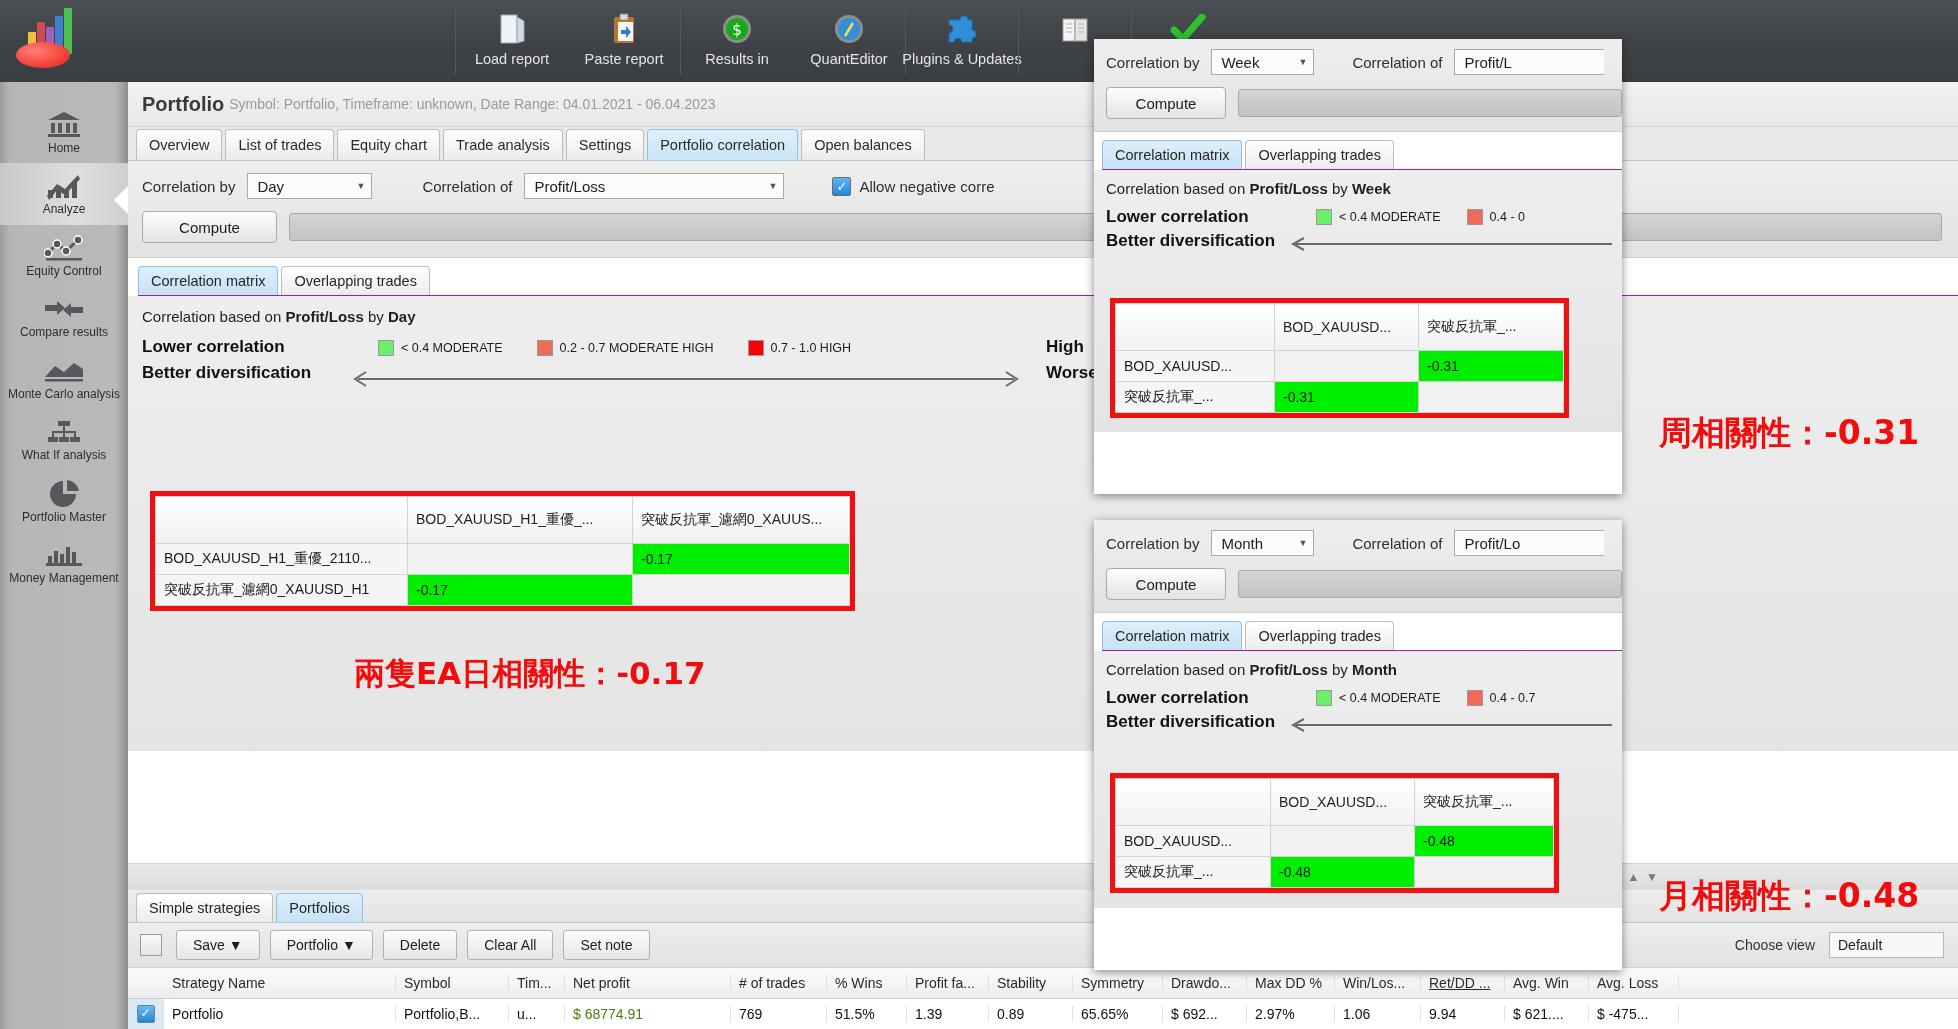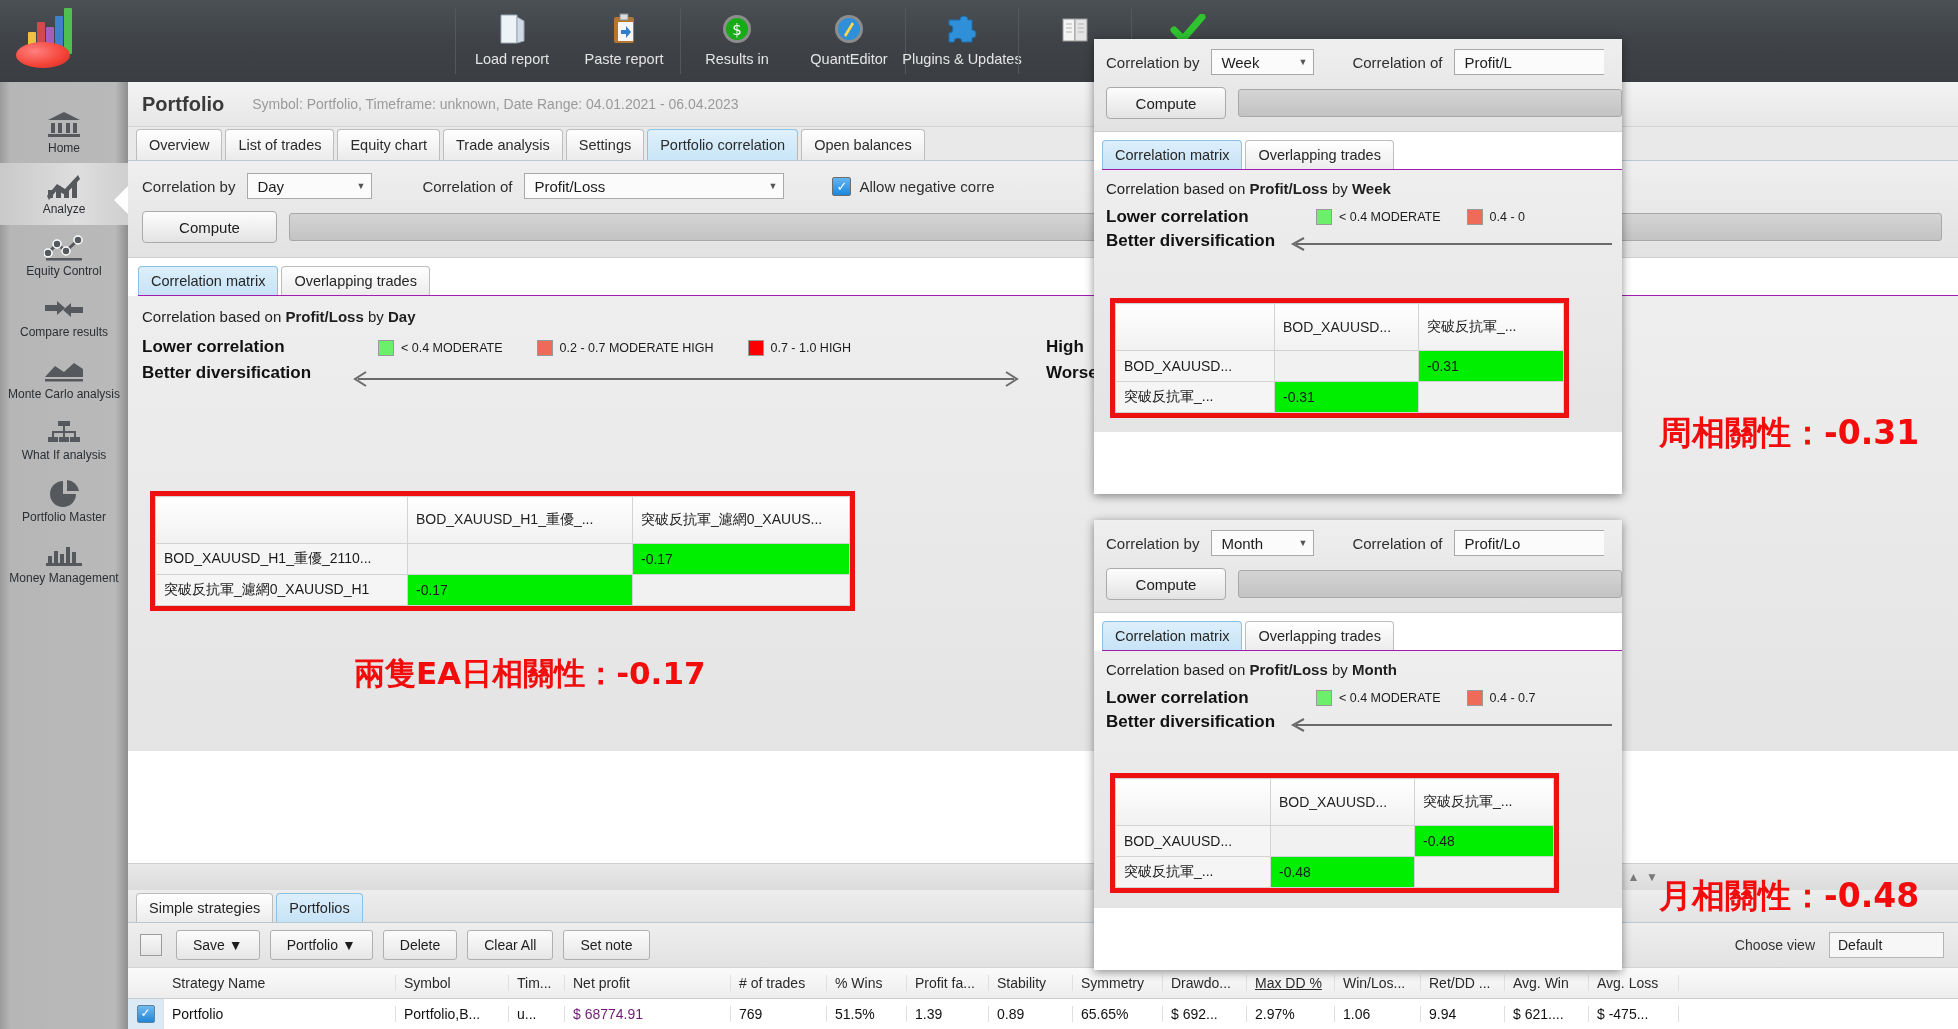--- a/index.html
+++ b/index.html
@@ -47,21 +47,21 @@
   .sb-ico{height:34px;display:flex;align-items:center;justify-content:center;color:#4f5256;}
   .sb-lab{font-size:12px;color:#2b2f33;line-height:1.12;font-weight:500;}
   .sb-arrow{position:absolute;right:-1px;top:22px;width:0;height:0;
             border-top:15px solid transparent;border-bottom:15px solid transparent;border-right:15px solid #ffffff;}
 
   
   #main{position:absolute;left:128px;top:82px;width:1830px;height:947px;background:#ffffff;}
   #hdr{height:45px;background:linear-gradient(180deg,#f3f3f3,#e7e7e7);border-bottom:1px solid #d2d2d2;
        display:flex;align-items:center;padding-left:14px;box-sizing:border-box;}
   #hdr .ptitle{font-size:20px;font-weight:bold;color:#3a3a3a;}
-  #hdr .psub{font-size:14px;color:#9a9a9a;margin-left:28px;}
+  #hdr .psub{font-size:14px;color:#9a9a9a;margin-left:5px;}
 
   .tabrow{height:34px;background:#e9e9e9;border-bottom:1px solid #b9c9d4;display:flex;align-items:flex-end;
           padding-left:8px;box-sizing:border-box;}
   .tab{height:30px;line-height:30px;padding:0 12px;margin-right:3px;font-size:14.5px;color:#2b2b2b;
        background:linear-gradient(180deg,#ffffff,#ebebeb);border:1px solid #bdbdbd;border-bottom:none;
        border-radius:4px 4px 0 0;white-space:nowrap;}
   .tab.sel{background:linear-gradient(180deg,#dff0fb,#c9e5f7);border-color:#8fc3e3;}
 
   .ctrlbar{background:linear-gradient(180deg,#efefef,#e2e2e2);border-bottom:1px solid #cfcfcf;padding:8px 0 10px 0;}
   .ctrlrow{display:flex;align-items:center;padding:4px 0 4px 14px;}
@@ -474,35 +474,35 @@
       <div class="gcell" style="width:232px;">Strategy Name</div>
       <div class="gcell" style="width:113px;">Symbol</div>
       <div class="gcell" style="width:56px;">Tim...</div>
       <div class="gcell" style="width:166px;">Net profit</div>
       <div class="gcell" style="width:96px;"># of trades</div>
       <div class="gcell" style="width:80px;">% Wins</div>
       <div class="gcell" style="width:82px;">Profit fa...</div>
       <div class="gcell" style="width:84px;">Stability</div>
       <div class="gcell" style="width:90px;">Symmetry</div>
       <div class="gcell" style="width:84px;">Drawdo...</div>
-      <div class="gcell" style="width:88px;text-decoration:underline;">Max DD %</div>
+      <div class="gcell" style="width:88px;">Max DD %</div>
       <div class="gcell" style="width:86px;">Win/Los...</div>
-      <div class="gcell" style="width:84px;">Ret/DD ...</div>
+      <div class="gcell" style="width:84px;text-decoration:underline;">Ret/DD ...</div>
       <div class="gcell" style="width:84px;">Avg. Win</div>
       <div class="gcell" style="width:90px;">Avg. Loss</div>
     </div>
 
     <div class="gridrow">
       <div class="gcell" style="width:36px;background:#dceaf6;display:flex;align-items:center;justify-content:center;height:30px;">
         <span style="width:16px;height:16px;border:1px solid #5f84a1;background:linear-gradient(180deg,#6fb9ee,#2386d6);color:#fff;font-size:12px;line-height:15px;text-align:center;display:block;border-radius:2px;">✓</span>
       </div>
       <div class="gcell" style="width:232px;">Portfolio</div>
       <div class="gcell" style="width:113px;">Portfolio,B...</div>
       <div class="gcell" style="width:56px;">u...</div>
-      <div class="gcell" style="width:166px;color:#701a75;">$ 68774.91</div>
+      <div class="gcell" style="width:166px;color:#4d7c0f;">$ 68774.91</div>
       <div class="gcell" style="width:96px;">769</div>
       <div class="gcell" style="width:80px;">51.5%</div>
       <div class="gcell" style="width:82px;">1.39</div>
       <div class="gcell" style="width:84px;">0.89</div>
       <div class="gcell" style="width:90px;">65.65%</div>
       <div class="gcell" style="width:84px;">$ 692...</div>
       <div class="gcell" style="width:88px;">2.97%</div>
       <div class="gcell" style="width:86px;">1.06</div>
       <div class="gcell" style="width:84px;">9.94</div>
       <div class="gcell" style="width:84px;">$ 621....</div>

